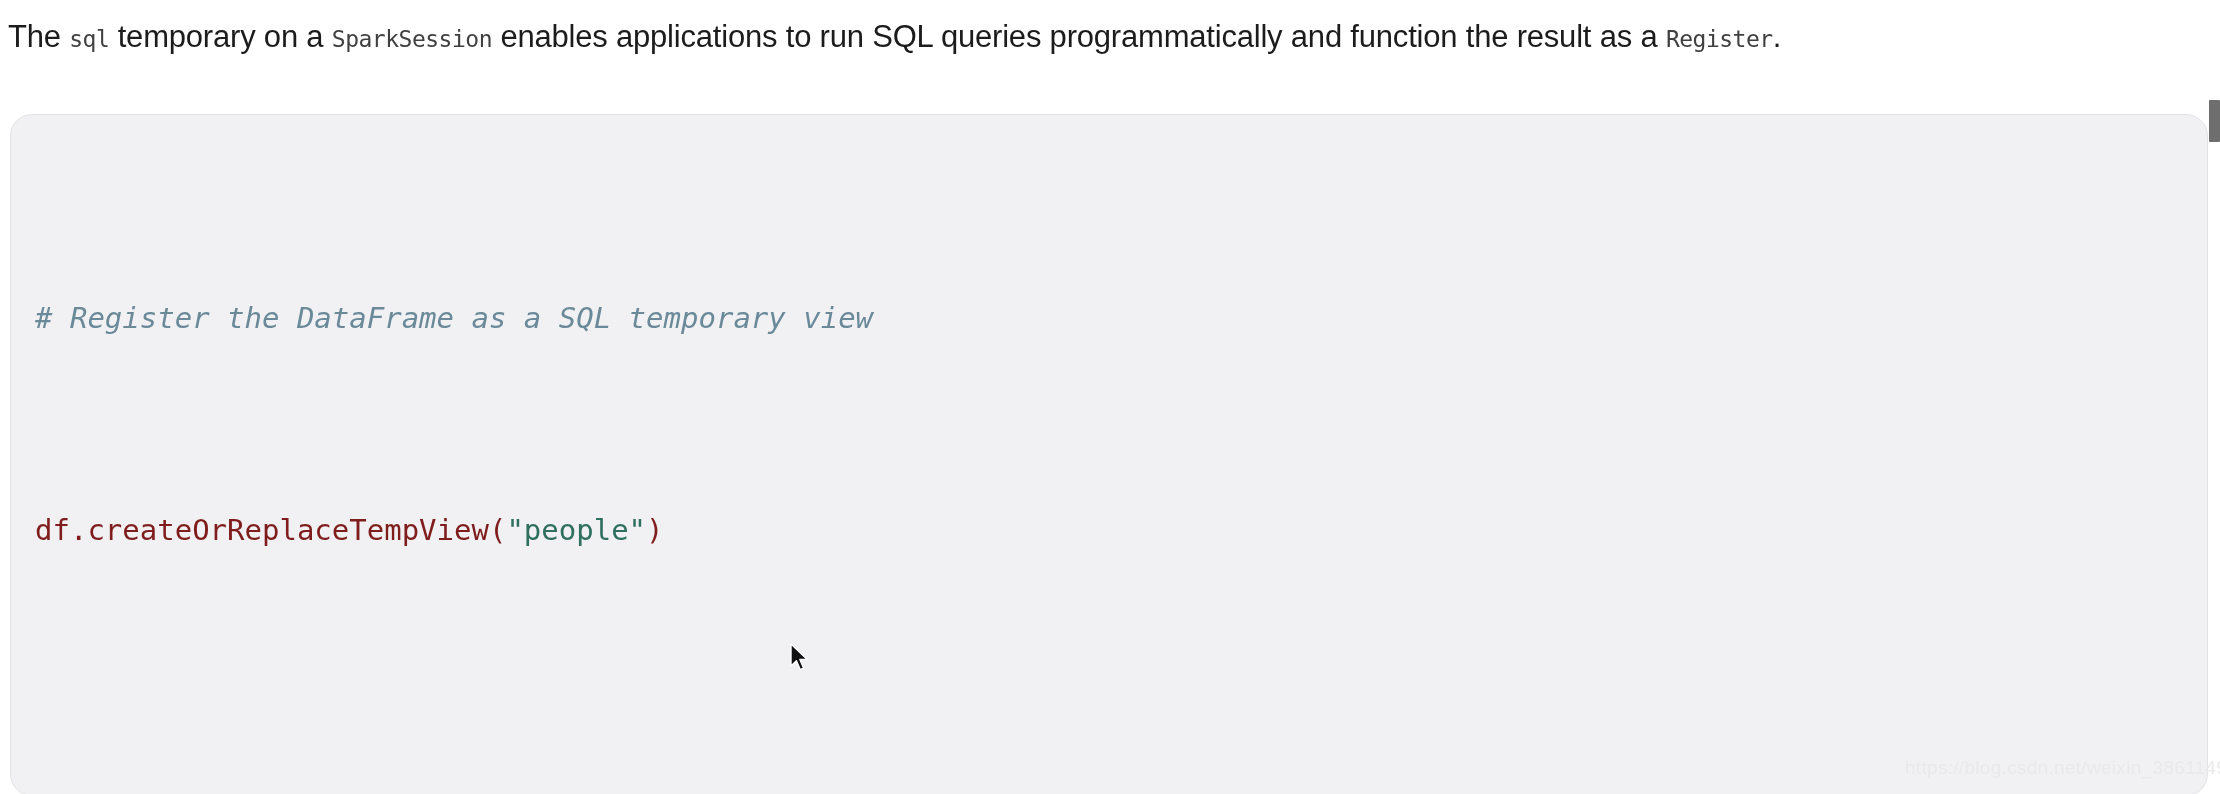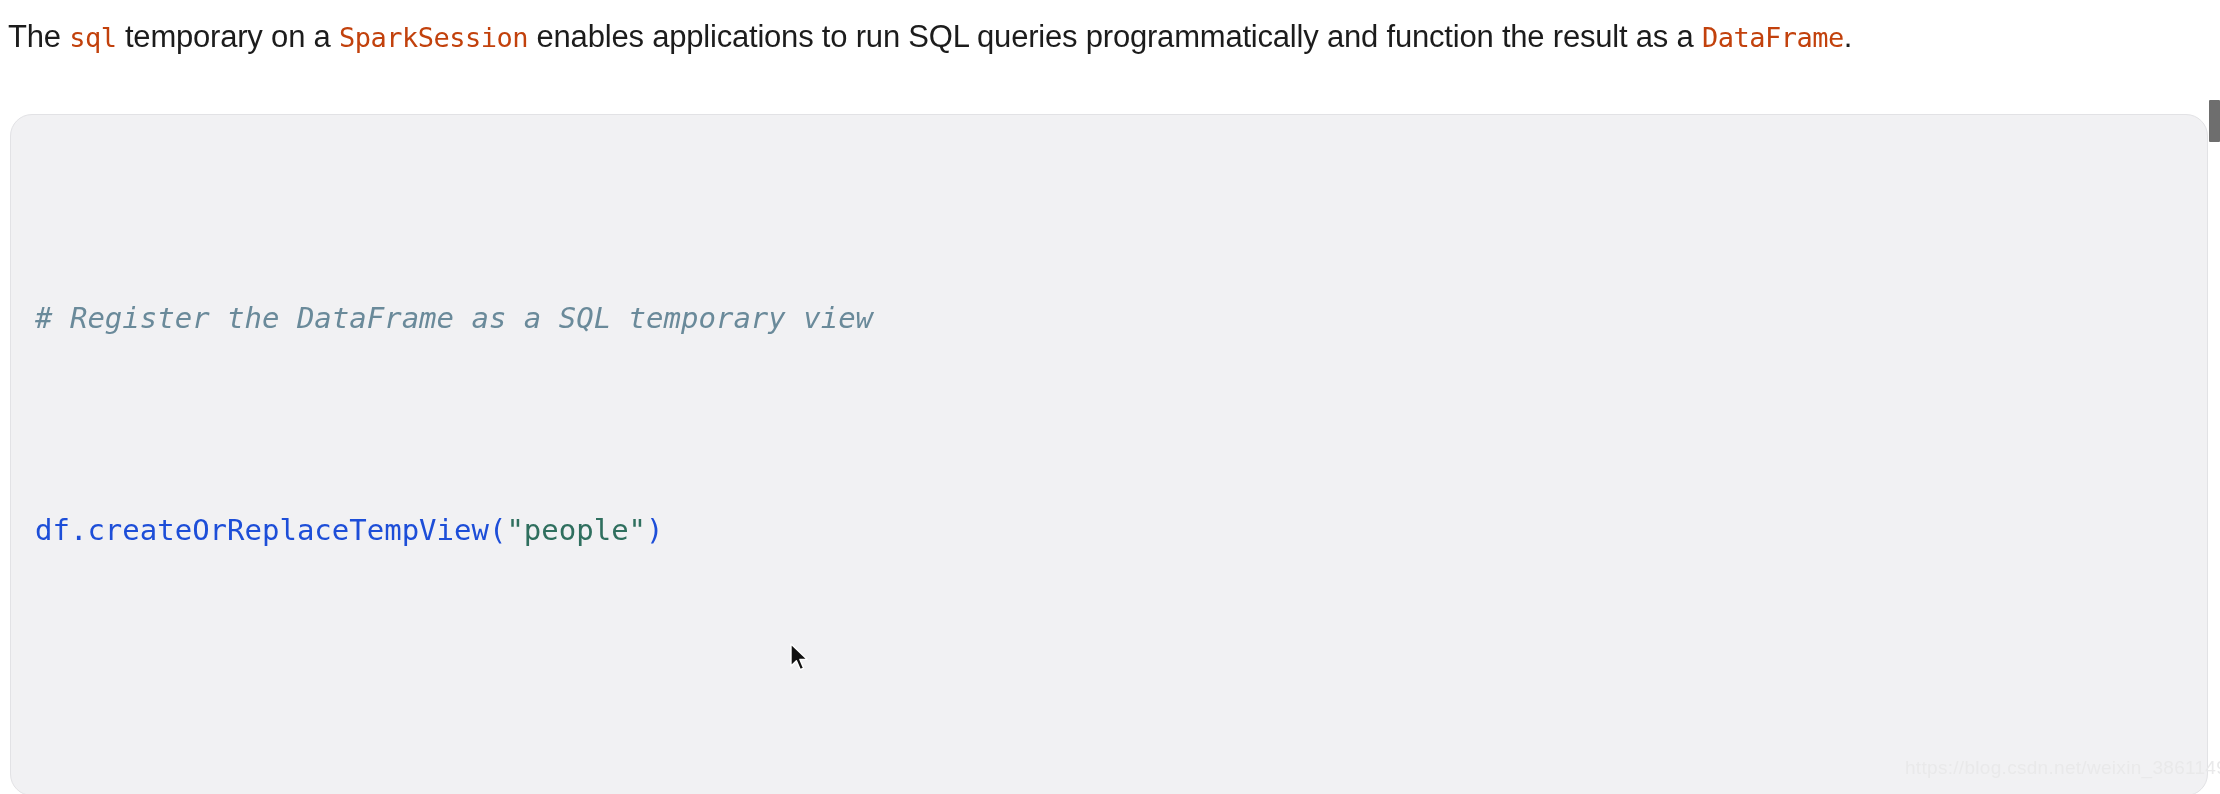--- a/index.html
+++ b/index.html
@@ -23,22 +23,22 @@
     width: 2204px;
     font-size: 31px;
     line-height: 38px;
     color: #1c1c1c;
     font-family: "Liberation Sans", sans-serif;
     letter-spacing: -0.2px;
     white-space: nowrap;
   }
   #intro-paragraph .mono {
     font-family: "DejaVu Sans Mono", monospace;
-    font-size: 27px;
-    color: #c2410c;
+    font-size: 23px;
+    color: #404040;
     letter-spacing: -0.5px;
   }
 
   
   #code-block {
     position: absolute;
     left: 10px;
     top: 114px;
     width: 2198px;
     height: 682px;
@@ -61,21 +61,21 @@
   }
   .code-line {
     height: 53px;
     white-space: pre;
     display: block;
   }
   .comment {
     color: #6a8a9a;
     font-style: italic;
   }
-  .code-plain { color: #1d4ed8; }
+  .code-plain { color: #7f1d1d; }
   .str { color: #2f6f5e; }
 
   
   #page-scrollbar-track {
     position: absolute;
     right: 0px;
     top: 98px;
     width: 12px;
     height: 682px;
     background: transparent;
@@ -108,21 +108,21 @@
     left: 790px;
     top: 643px;
     width: 22px;
     height: 32px;
     pointer-events: none;
   }
 </style>
 </head>
 <body>
 
-<div id="intro-paragraph"><span>The </span><span class="mono">sql</span><span> temporary on a </span><span class="mono">SparkSession</span><span> enables applications to run SQL queries programmatically and function the result as a </span><span class="mono">DataFrame</span><span>.</span></div>
+<div id="intro-paragraph"><span>The </span><span class="mono">sql</span><span> temporary on a </span><span class="mono">SparkSession</span><span> enables applications to run SQL queries programmatically and function the result as a </span><span class="mono">Register</span><span>.</span></div>
 
 <div id="code-block">
   <div id="code-lines">
 
     <span class="code-line comment"># Register the DataFrame as a SQL temporary view</span>
 
     <span class="code-line"><span class="code-plain">df.createOrReplaceTempView(</span><span class="str">"people"</span><span class="code-plain">)</span></span>
 
     <span class="code-line"></span>
 

